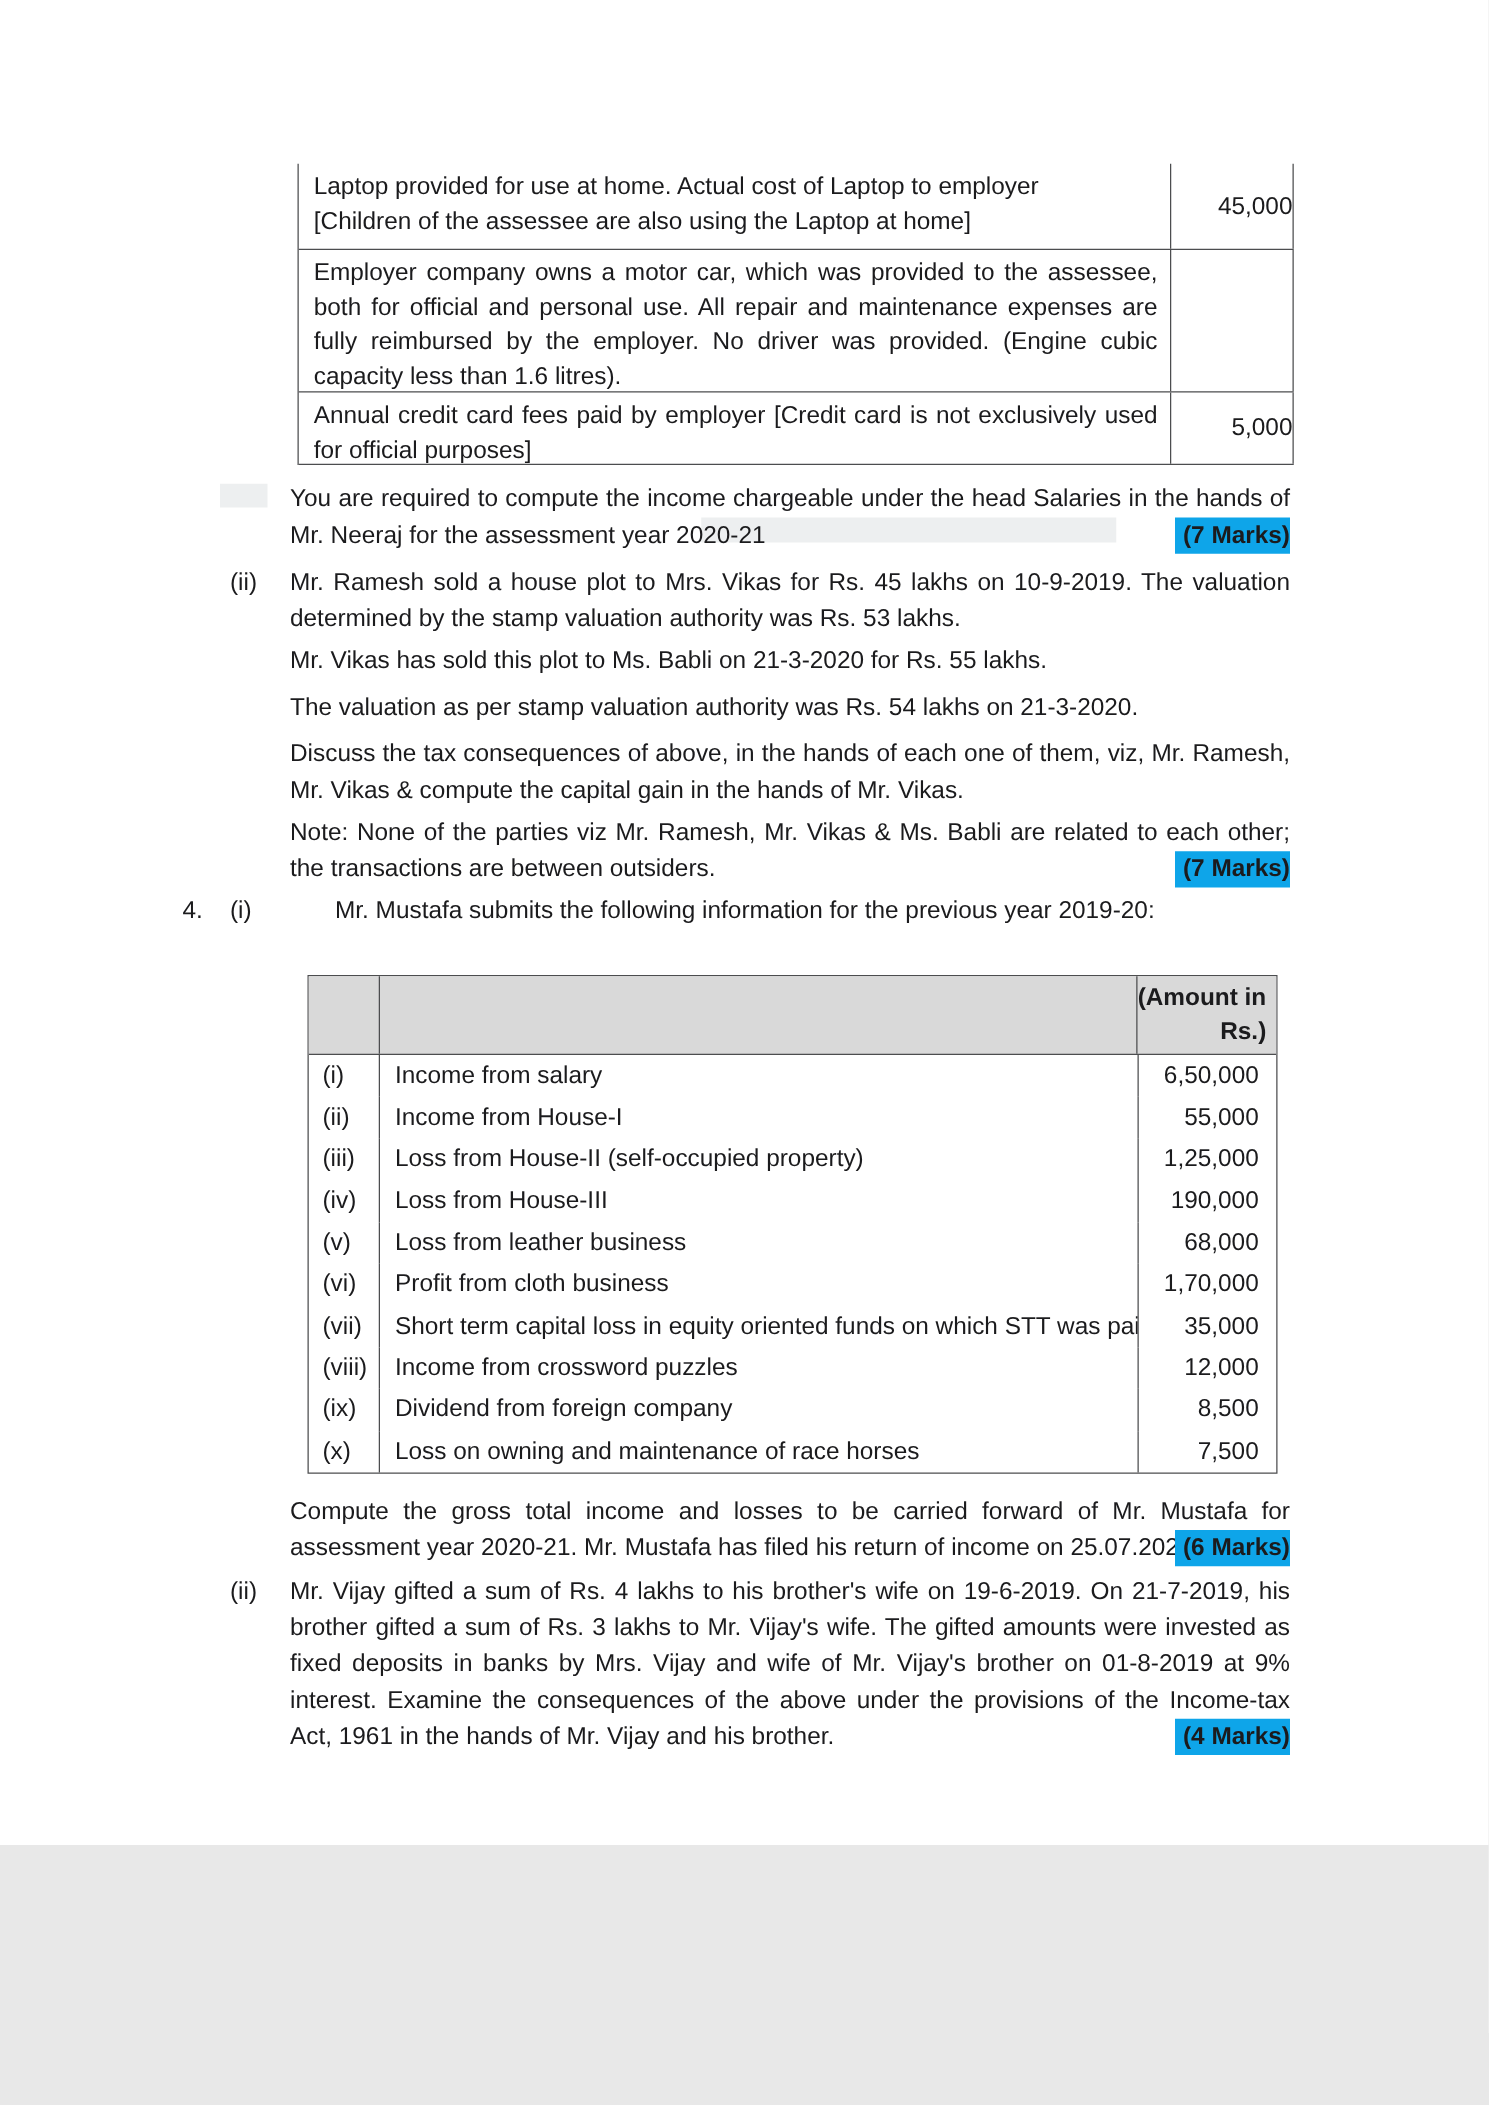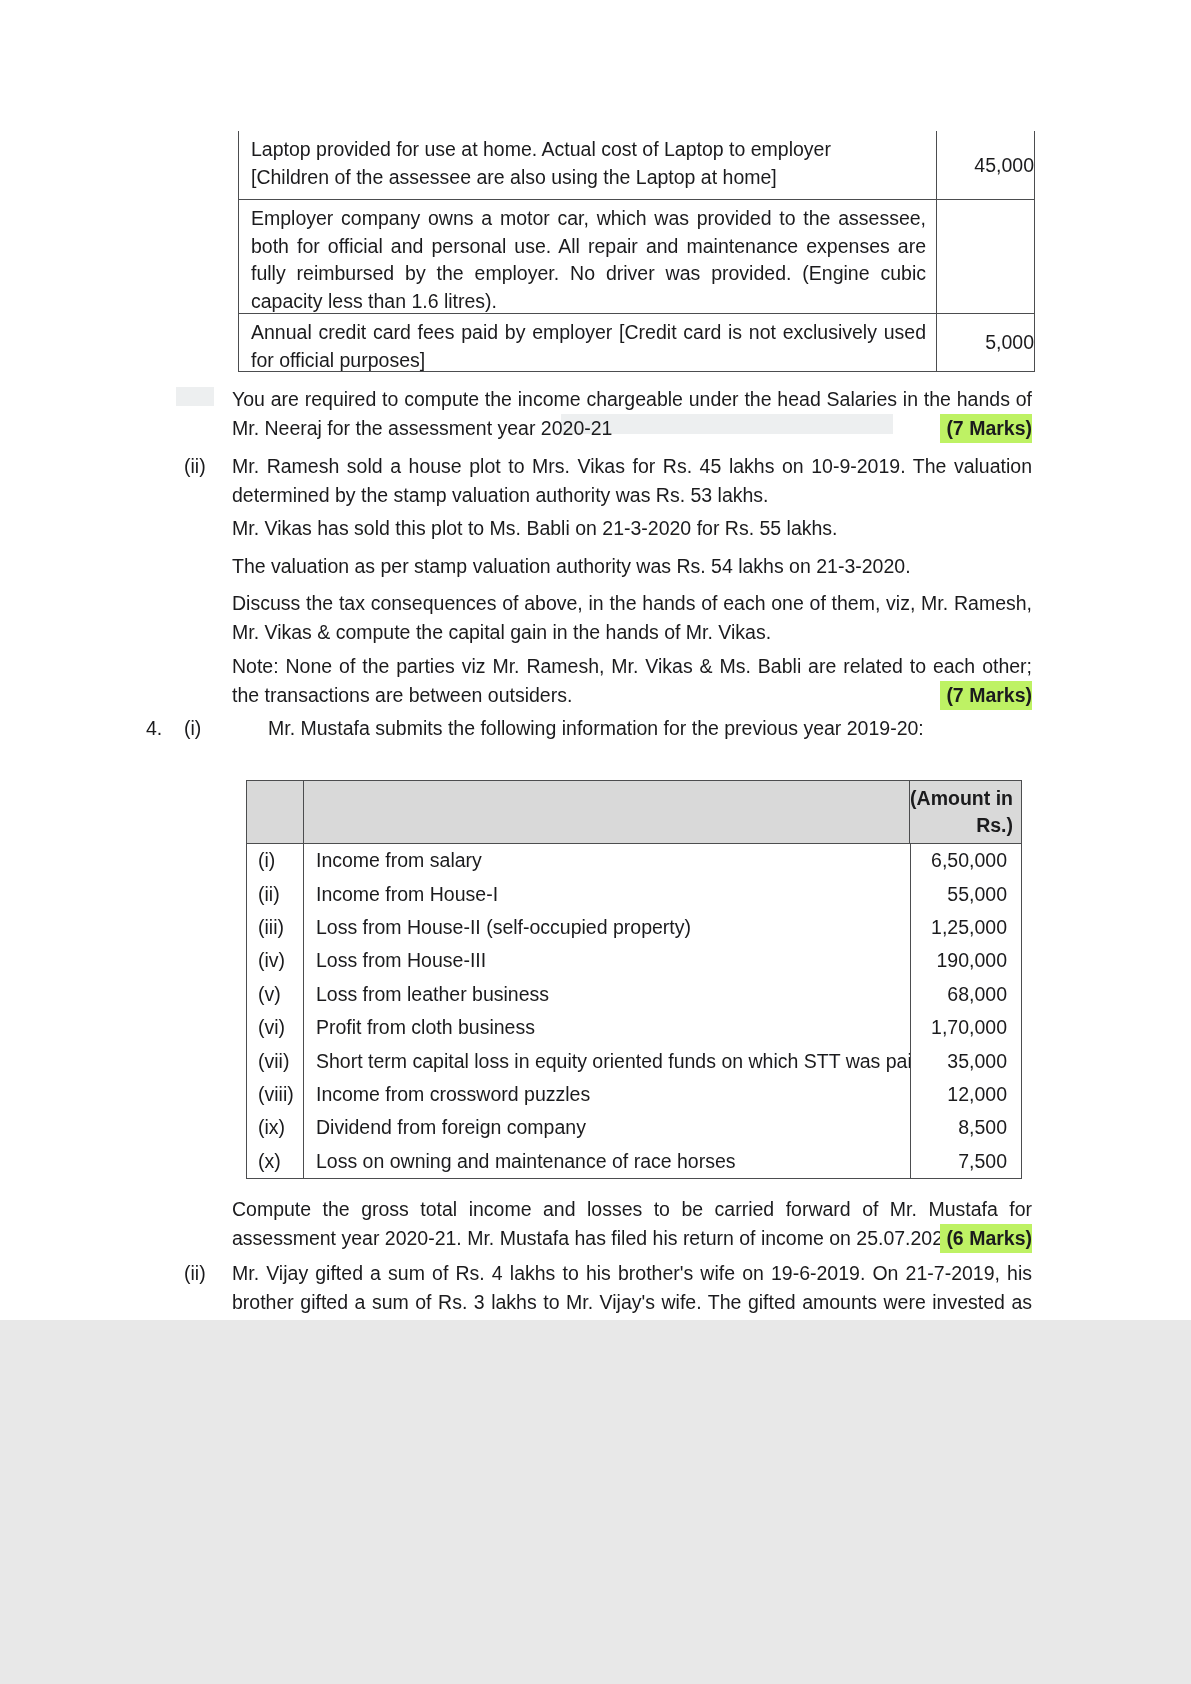--- a/index.html
+++ b/index.html
@@ -1,28 +1,28 @@
 <!DOCTYPE html>
 <html><head>
 <meta charset="utf-8">
 <style>
   html,body{margin:0;padding:0;background:#e8e8e8;}
   .page{
     position:relative;
-    width:1191px;height:1320px;
+    width:1191px;height:1476px;
     margin:0 auto;
     background:#ffffff;
     font-family:"Liberation Sans","DejaVu Sans",sans-serif;
     font-size:19.5px;line-height:29px;
     color:#1b1b1d;
     overflow:hidden;
   }
   .para{position:absolute;width:800px;text-align:justify;}
   .line{position:absolute;white-space:nowrap;}
-  .marks{position:absolute;right:0;bottom:0;font-weight:bold;background:#bef264;padding-left:6px;}
+  .marks{position:absolute;right:0;bottom:0;font-weight:bold;background:#0ea5e9;padding-left:6px;}
   .marker{position:absolute;width:46px;}
   .b{font-weight:normal;}
 
   
   .artifact{position:absolute;background:#edeff0;z-index:0;}
 
   
   .t1{position:absolute;left:238px;top:131px;width:797px;border-left:1.5px solid #4c4d4f;box-sizing:border-box;z-index:1;}
   .t1-row{display:flex;border-bottom:1.5px solid #4c4d4f;box-sizing:border-box;}
   .t1-desc{width:698px;box-sizing:border-box;border-right:1.5px solid #4c4d4f;

